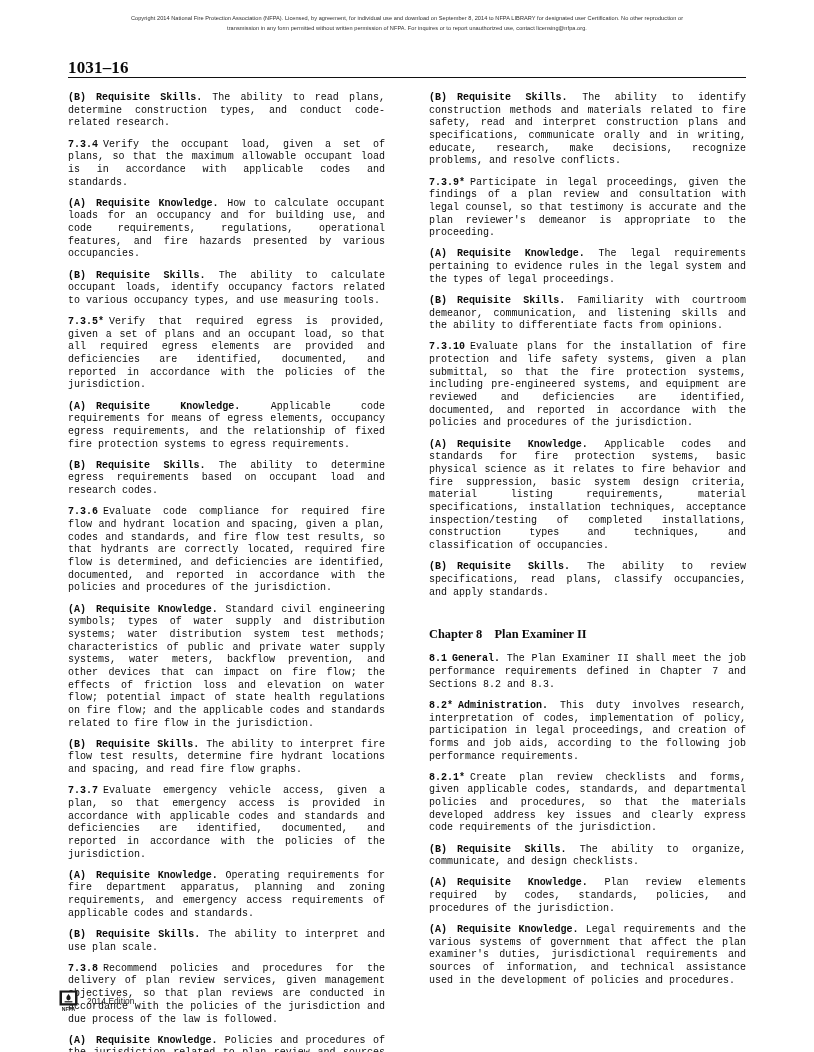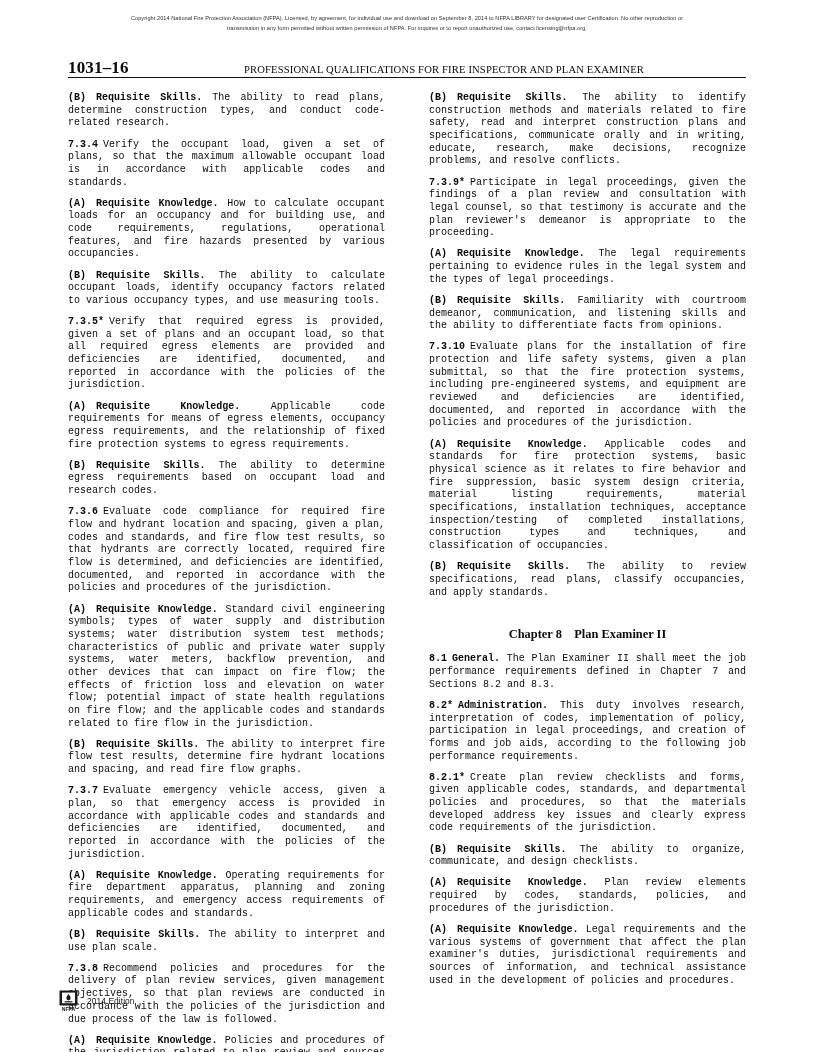--- a/index.html
+++ b/index.html
@@ -102,21 +102,20 @@
   .numlbl {
     font-weight: bold;
   }
   .numlbl-gap::after {
     content: "\2002";
   }
 
   
   .chapter-head {
     margin: 27px 0 11px 0;
-    text-align: center;
     font-size: 12.4px;
     font-weight: bold;
     line-height: 1.3;
   }
   .chapter-head .ch-num::after { content: "\2002\2002"; }
 
   
   .footer {
     position: absolute;
     left: 59px;
@@ -141,21 +140,20 @@
 <body>
 
 <div class="copyright-band">
   <span class="cline">Copyright 2014 National Fire Protection Association (NFPA). Licensed, by agreement, for individual use and download on September 8, 2014 to NFPA LIBRARY for designated user Certification. No other reproduction or</span>
   <span class="cline">transmission in any form permitted without written permission of NFPA. For inquires or to report unauthorized use, contact licensing@nfpa.org.</span>
 </div>
 
 <div class="running-head">
   <div class="running-head-row">
     <span class="folio">1031–16</span>
-    <span class="running-title">PROFESSIONAL QUALIFICATIONS FOR FIRE INSPECTOR AND PLAN EXAMINER</span>
   </div>
   <div class="head-rule"></div>
 </div>
 
 <div class="columns">
   <div class="col" id="col-left">
       <p class="para"><span class="lbl lbl-gap">(B)</span><span class="lbl">Requisite Skills.</span> <span>The ability to read plans, determine construction types, and conduct code-related research.</span></p>
       <p class="para"><span class="numlbl numlbl-gap">7.3.4</span><span>Verify the occupant load, given a set of plans, so that the maximum allowable occupant load is in accordance with applicable codes and standards.</span></p>
       <p class="para"><span class="lbl lbl-gap">(A)</span><span class="lbl">Requisite Knowledge.</span> <span>How to calculate occupant loads for an occupancy and for building use, and code requirements, regulations, operational features, and fire hazards presented by various occupancies.</span></p>
       <p class="para"><span class="lbl lbl-gap">(B)</span><span class="lbl">Requisite Skills.</span> <span>The ability to calculate occupant loads, identify occupancy factors related to various occupancy types, and use measuring tools.</span></p>

